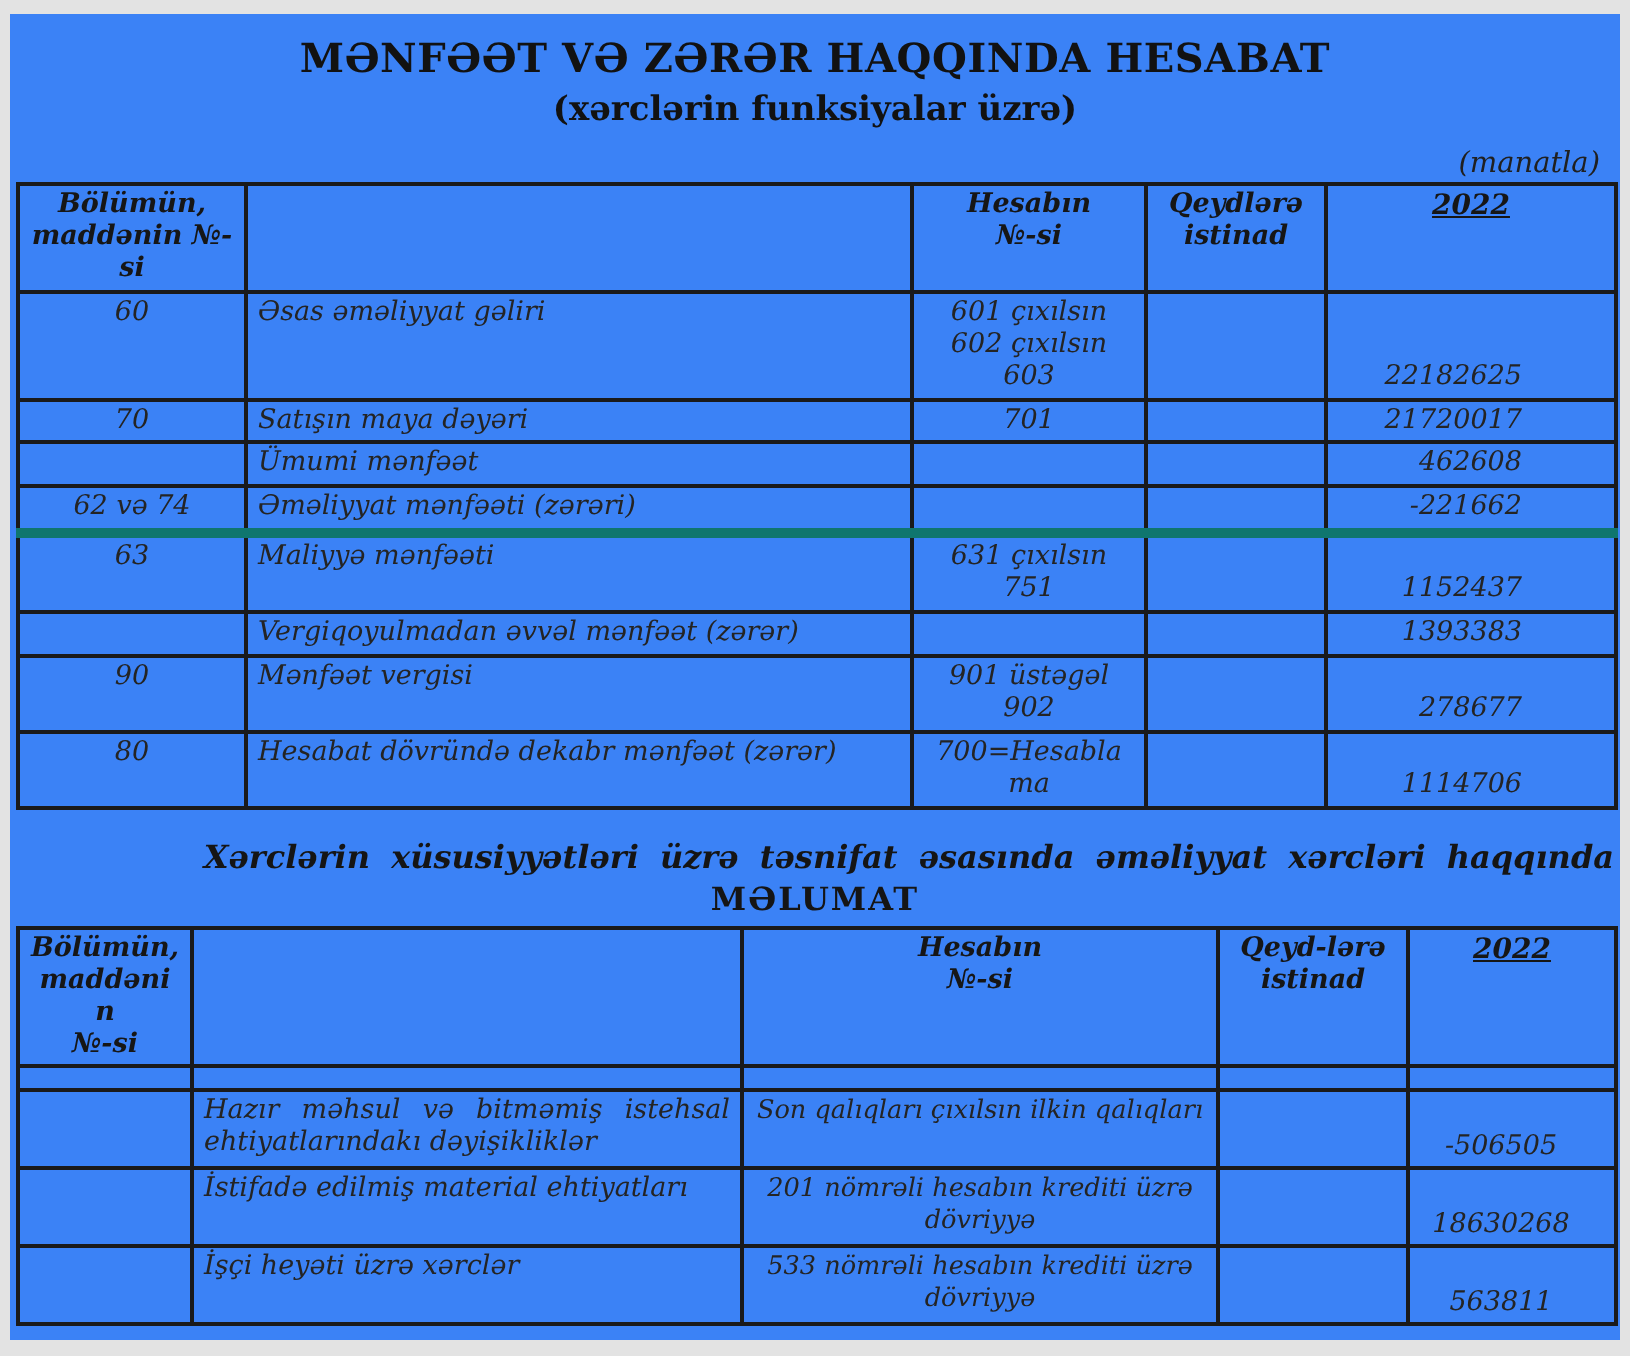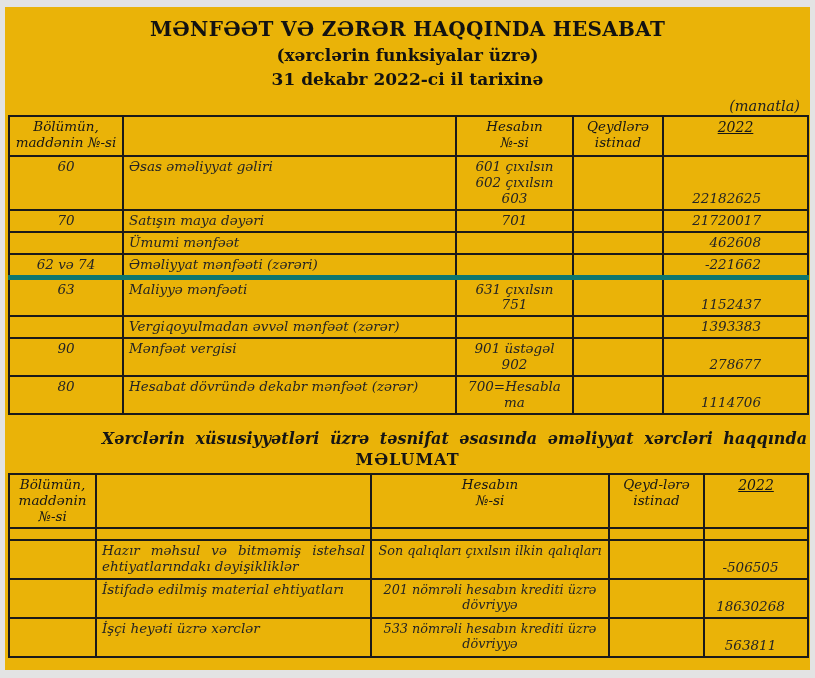--- a/index.html
+++ b/index.html
@@ -6,35 +6,35 @@
   html, body { width:815px; height:678px; }
   body {
     position:relative;
     background:#e3e3e3;
     font-family:"DejaVu Serif","Liberation Serif",serif;
     color:#202020;
     overflow:hidden;
   }
   .page {
     position:absolute; left:5px; right:5px; top:7px; bottom:8px;
-    background:#eab308;
+    background:#3b82f6;
     padding:10px 3px 0 3px;
   }
   .title { text-align:center; font-weight:bold; font-size:20px; color:#121212; letter-spacing:.3px; }
   .subtitle, .dateline { text-align:center; font-weight:bold; font-size:17px; margin-top:4px; color:#121212; }
   .manat { text-align:right; font-style:italic; font-size:14.5px; padding-right:7px; margin-top:9px; margin-bottom:1px; }
 
   table { border-collapse:collapse; table-layout:fixed; width:799px; margin:0 auto; }
   td {
     border:2px solid #1a1a1a;
     font-style:italic; font-size:13.5px; line-height:1.18;
     padding:2px 5px; vertical-align:top; color:#242424;
     word-wrap:break-word;
   }
-  .hdr td { font-weight:normal; text-align:center; color:#161616; white-space:pre-line; }
+  .hdr td { font-weight:bold; text-align:center; color:#161616; white-space:pre-line; }
   .year { text-decoration:underline; font-size:14px; }
   .c-no  { text-align:center; }
   .c-acc { text-align:center; }
   .c-val { vertical-align:bottom; }
 
   .t1 td { height:21px; }
   .t1 .hdr td { height:40px; }
   .t1 .r-tall td { height:41px; }
   .t1 .c-val { text-align:right; padding-right:46px; }
   .thickline td { border-bottom:5px solid #0f766e; }
@@ -57,21 +57,20 @@
     font-size:16px; margin-top:2px; letter-spacing:1px; word-spacing:normal; color:#151515;
   }
 </style>
 </head>
 <body>
 
 <div class="page">
 
   <div class="title">MƏNFƏƏT VƏ ZƏRƏR HAQQINDA HESABAT</div>
   <div class="subtitle">(xərclərin funksiyalar üzrə)</div>
-  <div class="dateline">31 dekabr 2022-ci il tarixinə</div>
 
   <div class="manat">(manatla)</div>
 
   <table class="t1">
     <colgroup>
       <col style="width:114px">
         <col style="width:333px">
         <col style="width:117px">
         <col style="width:90px">
         <col style="width:145px">

